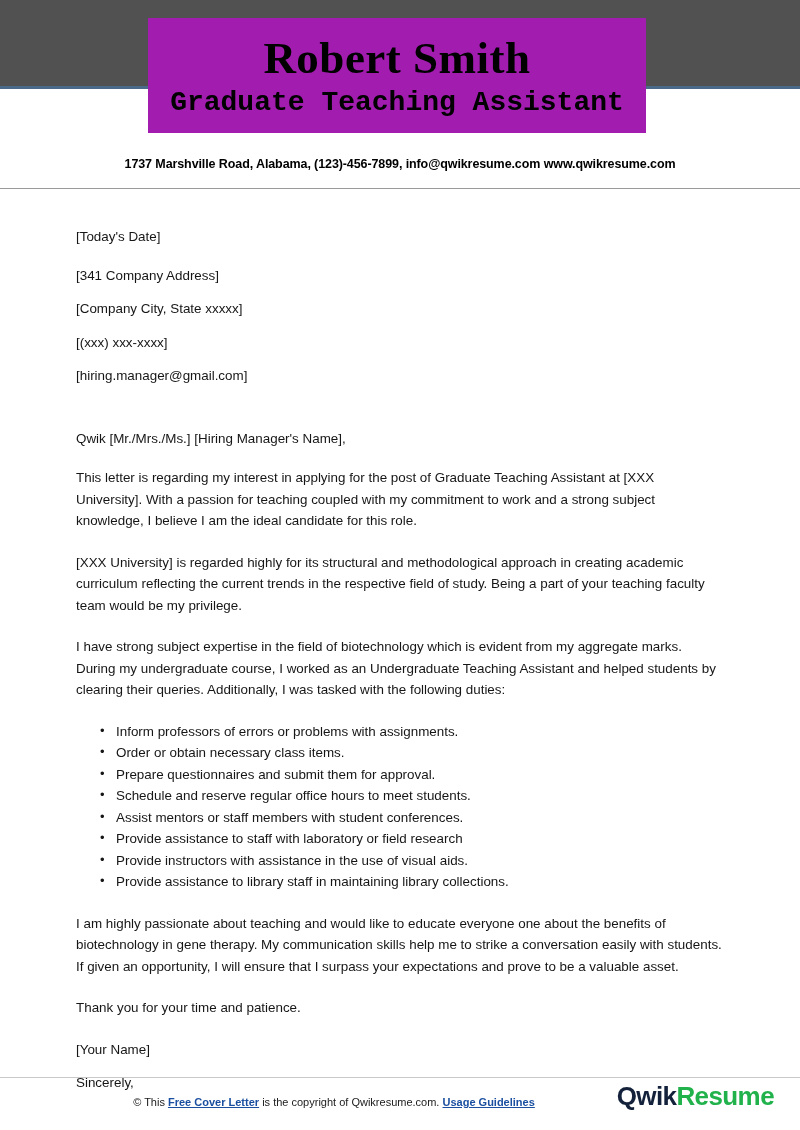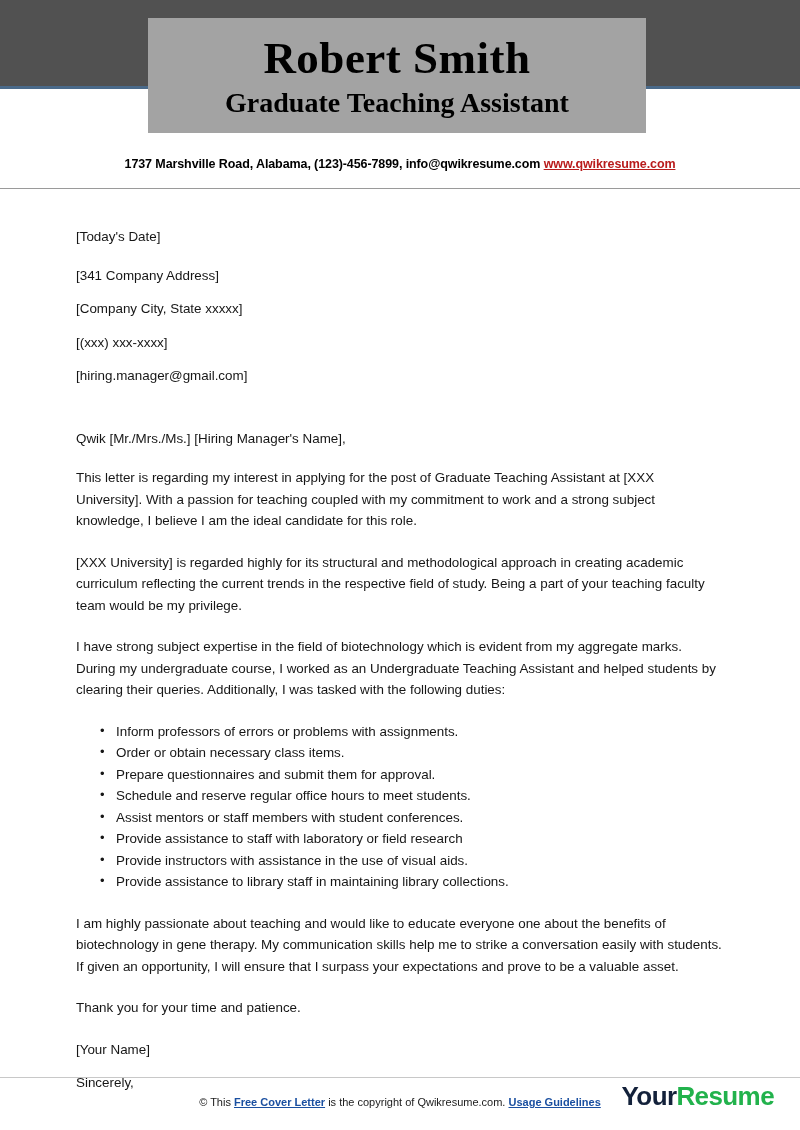--- a/index.html
+++ b/index.html
@@ -32,39 +32,39 @@
     width: 800px;
     height: 3px;
     background: #4a6a8a;
   }
   .name-box {
     position: absolute;
     top: 18px;
     left: 148px;
     width: 498px;
     height: 115px;
-    background: #a3a3a3;
+    background: #a21caf;
     box-sizing: border-box;
     display: flex;
     flex-direction: column;
     align-items: center;
     justify-content: center;
     z-index: 5;
   }
   .cand-name {
     font-family: "Liberation Serif", serif;
     font-weight: bold;
     font-size: 45px;
     line-height: 52px;
     letter-spacing: 0.5px;
     color: #000000;
     white-space: nowrap;
   }
   .cand-title {
-    font-family: Liberation Serif, serif;
+    font-family: Liberation Mono, monospace;
     font-weight: bold;
     font-size: 28px;
     line-height: 34px;
     color: #000000;
     white-space: nowrap;
     margin-top: 2px;
   }
 
   
   .contact-line {
@@ -72,22 +72,21 @@
     top: 157px;
     left: 0;
     width: 800px;
     text-align: center;
     font-size: 12.5px;
     font-weight: bold;
     color: #000000;
     letter-spacing: -0.1px;
   }
   .contact-line .site {
-    color: #b91c1c;
-    text-decoration: underline;
+    color: #000000;
   }
   .head-rule {
     position: absolute;
     top: 188px;
     left: 0;
     width: 800px;
     height: 1px;
     background: #9a9a9a;
   }
 
@@ -135,21 +134,21 @@
     bottom: 52px;
     left: 0;
     width: 800px;
     height: 1px;
     background: #c8c8c8;
   }
   .footer-credit {
     position: absolute;
     bottom: 22px;
     left: 0;
-    width: 800px;
+    width: 668px;
     text-align: center;
     font-size: 11px;
     color: #1a1a1a;
   }
   .footer-credit a {
     color: #1a4fa0;
     text-decoration: underline;
     font-weight: bold;
   }
   .logo {
@@ -220,14 +219,14 @@
 
 <div class="footer-credit">
   <span>©</span>
   <span>This</span>
   <a href="#">Free Cover Letter</a>
   <span>is the copyright of Qwikresume.com.</span>
   <a href="#">Usage Guidelines</a>
 </div>
 
 <div class="logo">
-  <span class="qwik">Your</span><span class="resume">Resume</span>
+  <span class="qwik">Qwik</span><span class="resume">Resume</span>
 </div>
 
 </body></html>

